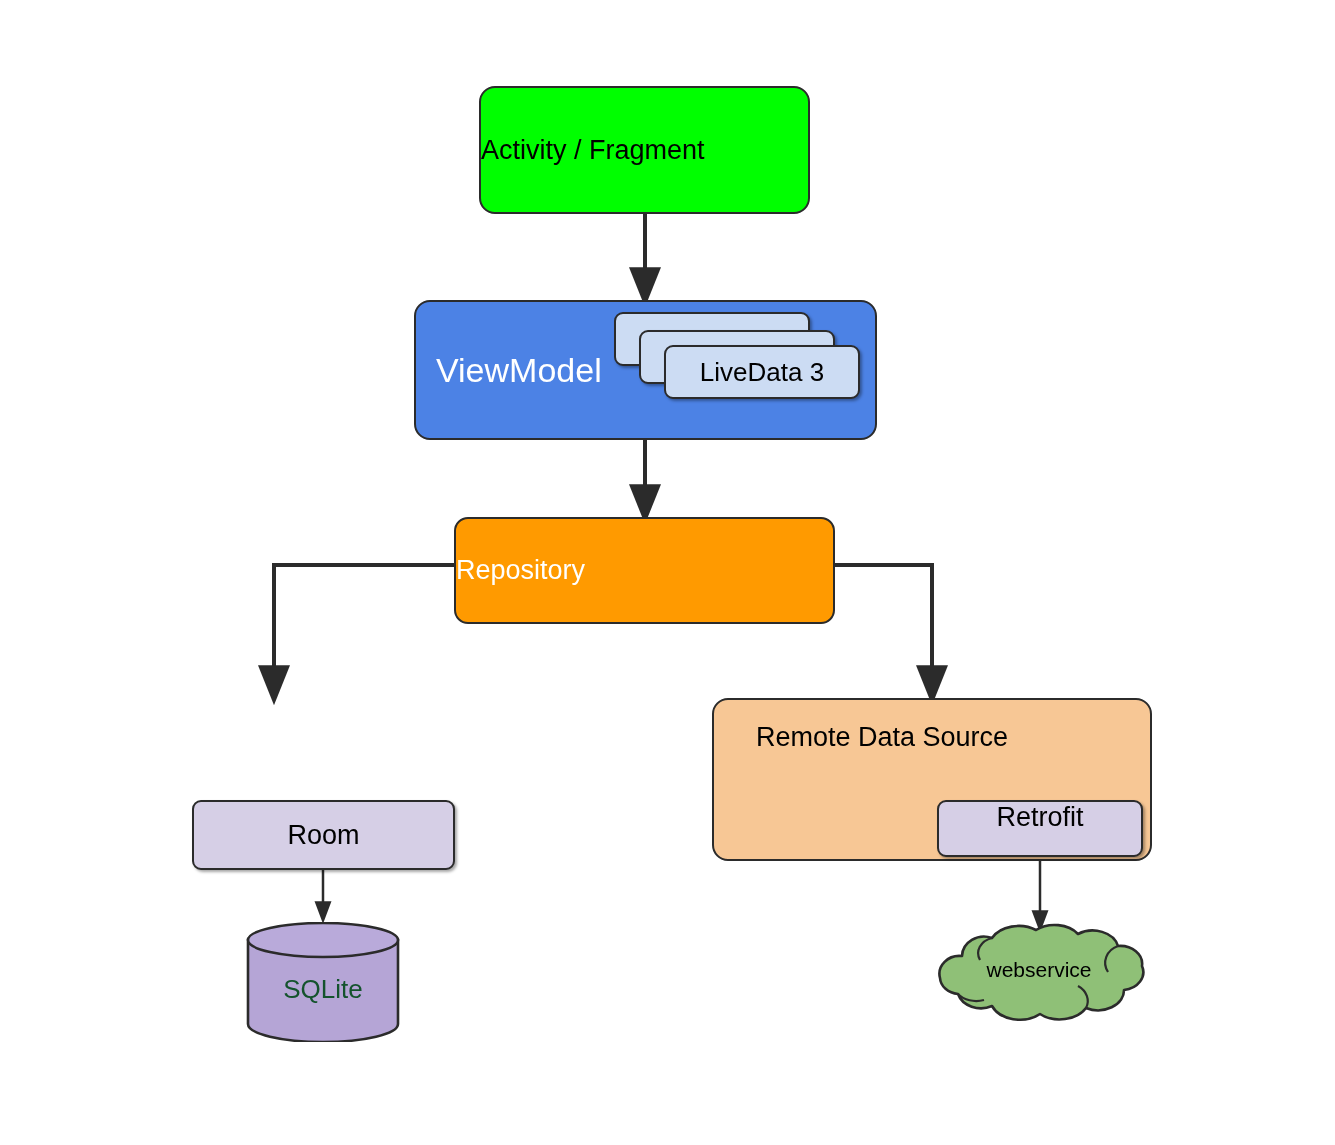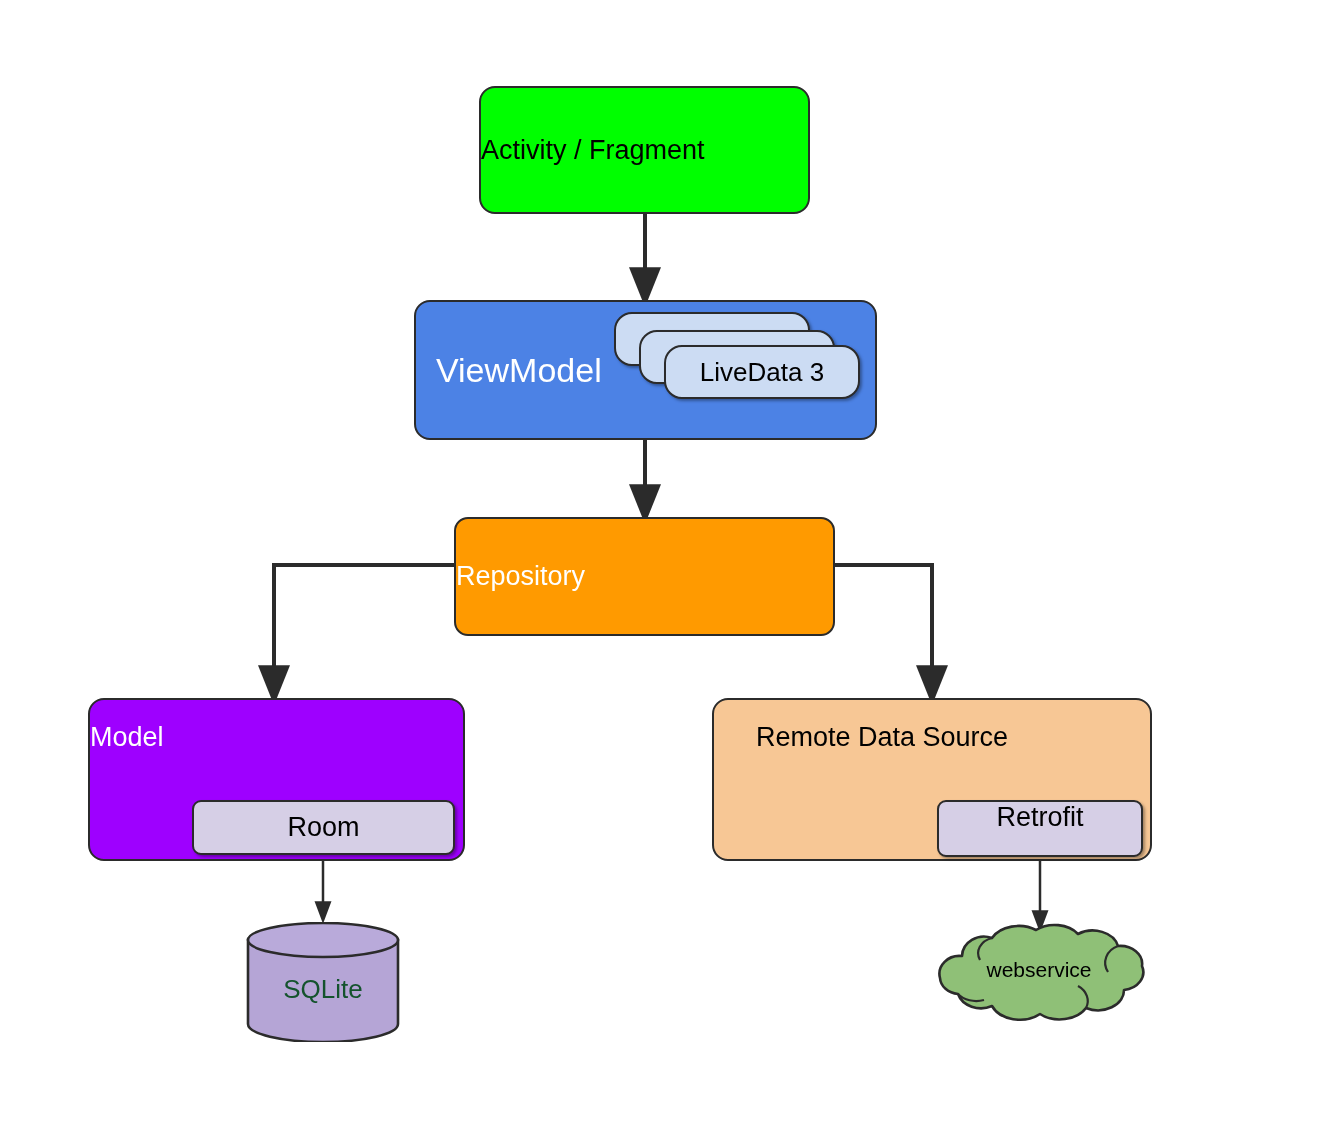--- a/index.html
+++ b/index.html
@@ -61,38 +61,38 @@
     font-size: 34px;
     margin-left: 20px;
   }
   .livedata-card {
     position: absolute;
     box-sizing: border-box;
     width: 196px;
     height: 54px;
     background: #ccdcf3;
     border: 2px solid #2b2b2b;
-    border-radius: 18px;
+    border-radius: 9px;
     display: flex;
     align-items: center;
     justify-content: center;
     color: #000000;
     font-size: 26px;
     box-shadow: 2px 2px 3px rgba(0,0,0,0.35);
   }
   #livedata-card-1 { left: 614px; top: 312px; }
   #livedata-card-2 { left: 639px; top: 330px; }
   #livedata-card-3 { left: 664px; top: 345px; }
 
   
   #repository {
     left: 454px;
     top: 517px;
     width: 381px;
-    height: 119px;
+    height: 107px;
     background: #ff9a00;
     border-radius: 14px;
     align-items: center;
   }
   #repository .node-label {
     color: #ffffff;
     font-size: 27px;
   }
 
   
@@ -109,21 +109,21 @@
   #model .node-label {
     color: #ffffff;
     font-size: 27px;
   }
   #room {
     position: absolute;
     box-sizing: border-box;
     left: 192px;
     top: 800px;
     width: 263px;
-    height: 55px;
+    height: 70px;
     background: #d6cfe6;
     border: 2px solid #2b2b2b;
     border-radius: 9px;
     display: flex;
     align-items: center;
     justify-content: center;
     color: #000000;
     font-size: 27px;
     box-shadow: 2px 2px 3px rgba(0,0,0,0.35);
   }
@@ -269,23 +269,20 @@
     <span></span>
   </div>
   <div class="livedata-card" id="livedata-card-3">
     <span>LiveData 3</span>
   </div>
 
   <div class="node" id="repository">
     <span class="node-label">Repository</span>
   </div>
 
-  <div class="node" id="model">
-    <span class="node-label">Model</span>
-  </div>
 
   <div id="room">
     <span>Room</span>
   </div>
 
   <div class="node" id="remote-data-source">
     <span class="node-label">Remote Data Source</span>
   </div>
 
   <div id="retrofit">

